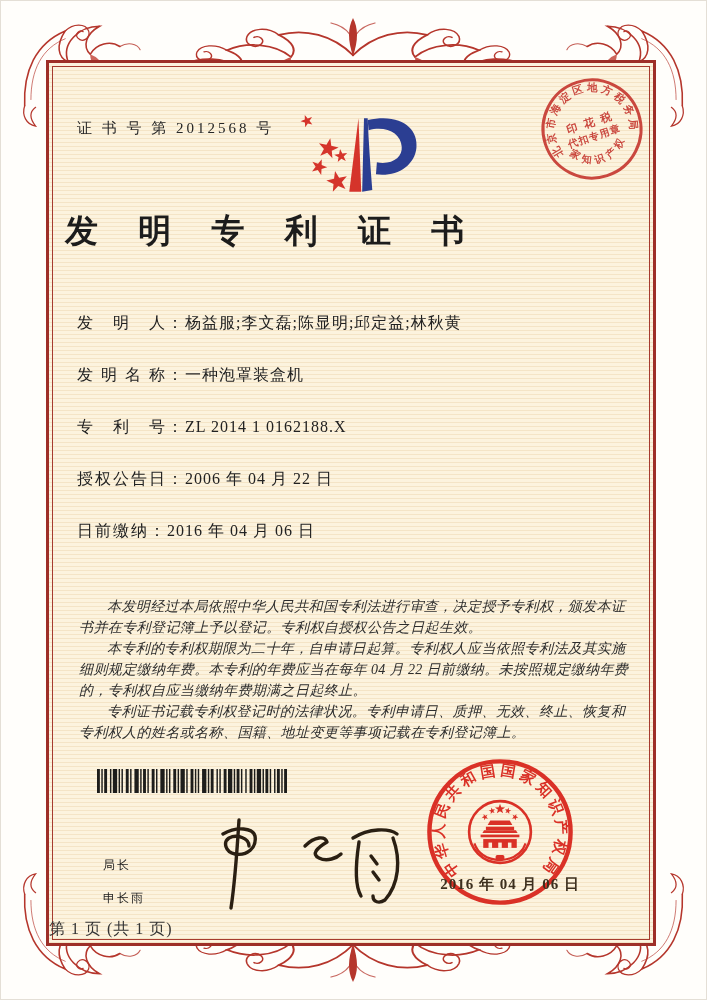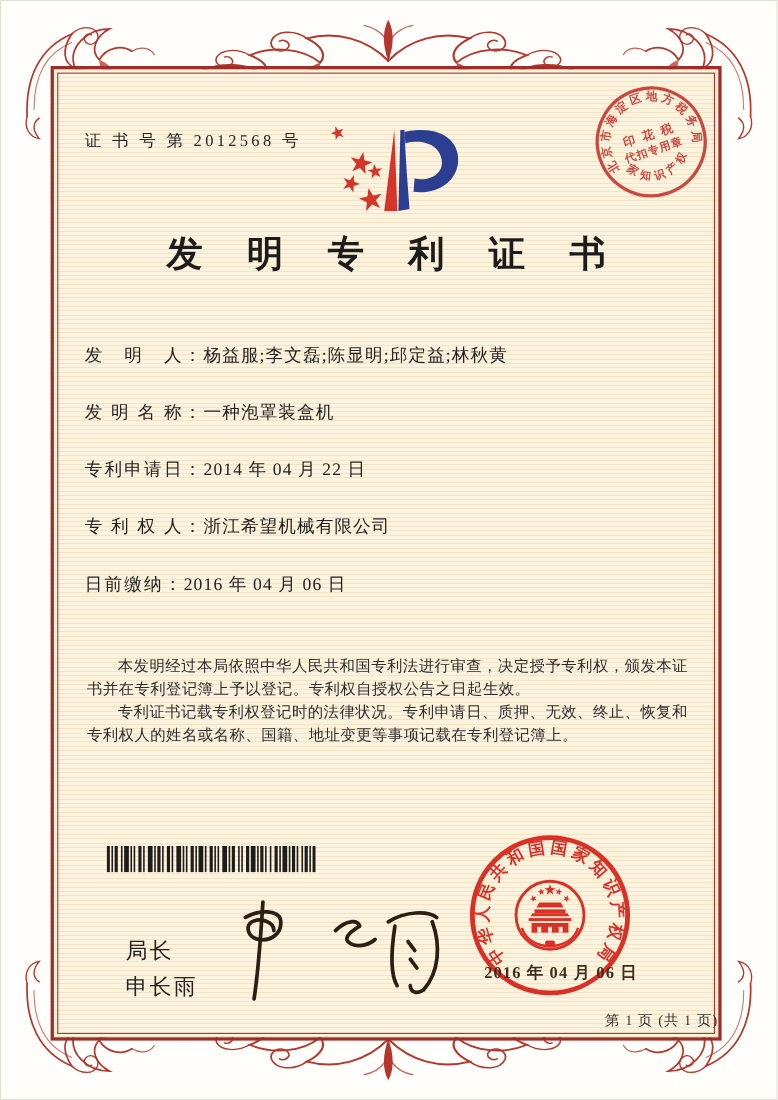--- a/index.html
+++ b/index.html
@@ -14,42 +14,42 @@
   .cert{position:absolute;left:46px;top:60px;width:610px;height:886px;
         border:3px solid #9e2f28;
         background:repeating-linear-gradient(180deg,#fcf3de 0px,#fcf3de 3px,#f4e4c6 3px,#f4e4c6 4px)}
   .cert::before{content:"";position:absolute;inset:3px;border:1px solid #a63b2e;pointer-events:none}
 
   .cert-number{position:absolute;left:28px;top:56px;font-size:15px;letter-spacing:3px;color:#262626}
   .logo{position:absolute;left:240px;top:46px}
   .tax-stamp{position:absolute;left:487px;top:10px;opacity:.92}
   .stamp-text{fill:#c63a32;font-family:"Liberation Serif","DejaVu Serif",serif;font-weight:bold}
 
-  .title{position:absolute;top:146px;width:100%;text-align:center;font-size:33px;font-weight:700;
+  .title{position:absolute;top:146px;width:100%;font-size:33px;font-weight:700;
          letter-spacing:16px;text-indent:16px;color:#1c1c1c}
 
   .fields{position:absolute;left:28px;top:250px;right:24px}
   .field-row{height:52px;font-size:16px;color:#222}
   .field-label{letter-spacing:2px}
   .field-value{letter-spacing:1px}
 
   .paragraphs{position:absolute;left:30px;top:533px;width:552px;font-size:14px;line-height:21px;
-              color:#2d2d2d;letter-spacing:.4px}
+              font-style:italic;color:#2d2d2d;letter-spacing:.4px}
   .paragraphs p{text-indent:2em}
 
   .barcode{position:absolute;left:48px;top:706px}
-  .director{position:absolute;left:65px;top:786px;font-size:20px;color:#222;letter-spacing:2px;line-height:33px}
+  .director{position:absolute;left:54px;top:786px;font-size:12px;color:#222;letter-spacing:2px;line-height:33px}
   .signature{position:absolute;left:148px;top:744px}
 
   .seal{position:absolute;left:376px;top:694px;opacity:.94}
   .seal-text{fill:#d8251c;font-family:"Liberation Serif","DejaVu Serif",serif;font-weight:bold}
   .seal-date{position:absolute;left:356px;top:812px;width:210px;text-align:center;font-size:15px;
              font-weight:700;letter-spacing:1px;color:#3c2f1e}
 
-  .page-footer{position:absolute;left:0;right:0;top:856px;text-align:right;font-size:13px;
+  .page-footer{position:absolute;left:0;right:0;top:856px;text-align:left;font-size:16px;
                color:#333;letter-spacing:1px}
 </style>
 </head>
 <body>
 
 <div class="page">
 
   <svg class="ornaments" width="707" height="1000" viewBox="0 0 707 1000" aria-hidden="true">
     <defs>
       <path id="star" d="M0,-10 L2.35,-3.24 L9.51,-3.09 L3.8,1.24 L5.88,8.09 L0,4 L-5.88,8.09 L-3.8,1.24 L-9.51,-3.09 L-2.35,-3.24 Z"></path>
@@ -120,32 +120,33 @@
     <h1 class="title">发 明 专 利 证 书</h1>
 
     <div class="fields">
       <div class="field-row">
         <span class="field-label">发　明　人：</span><span class="field-value">杨益服;李文磊;陈显明;邱定益;林秋黄</span>
       </div>
       <div class="field-row">
         <span class="field-label">发 明 名 称：</span><span class="field-value">一种泡罩装盒机</span>
       </div>
       <div class="field-row">
-        <span class="field-label">专利申请日：</span><span class="field-value">2014 年 04 月 22 日</span>
-      </div>
-      <div class="field-row">
-        <span class="field-label">专 利 权 人：</span><span class="field-value">浙江希望机械有限公司</span>
+        <span class="field-label">专　利　号：</span><span class="field-value">ZL 2014 1 0162188.X</span>
+      </div>
+      <div class="field-row">
+        <span class="field-label">授权公告日：</span><span class="field-value">2006 年 04 月 22 日</span>
       </div>
       <div class="field-row">
         <span class="field-label">日前缴纳：</span><span class="field-value">2016 年 04 月 06 日</span>
       </div>
     </div>
 
     <div class="paragraphs">
       <p>本发明经过本局依照中华人民共和国专利法进行审查，决定授予专利权，颁发本证书并在专利登记簿上予以登记。专利权自授权公告之日起生效。</p>
+      <p>本专利的专利权期限为二十年，自申请日起算。专利权人应当依照专利法及其实施细则规定缴纳年费。本专利的年费应当在每年 04 月 22 日前缴纳。未按照规定缴纳年费的，专利权自应当缴纳年费期满之日起终止。</p>
       <p>专利证书记载专利权登记时的法律状况。专利申请日、质押、无效、终止、恢复和专利权人的姓名或名称、国籍、地址变更等事项记载在专利登记簿上。</p>
     </div>
 
     <svg class="barcode" width="190" height="24" viewBox="0 0 132 20" preserveAspectRatio="none" role="img">
       <g fill="#1d1d1b">
         <rect x="0" width="2" height="20"></rect>
           <rect x="3" width="1" height="20"></rect>
           <rect x="5" width="2" height="20"></rect>
         <rect x="9" width="1" height="20"></rect>
           <rect x="11" width="3" height="20"></rect>

